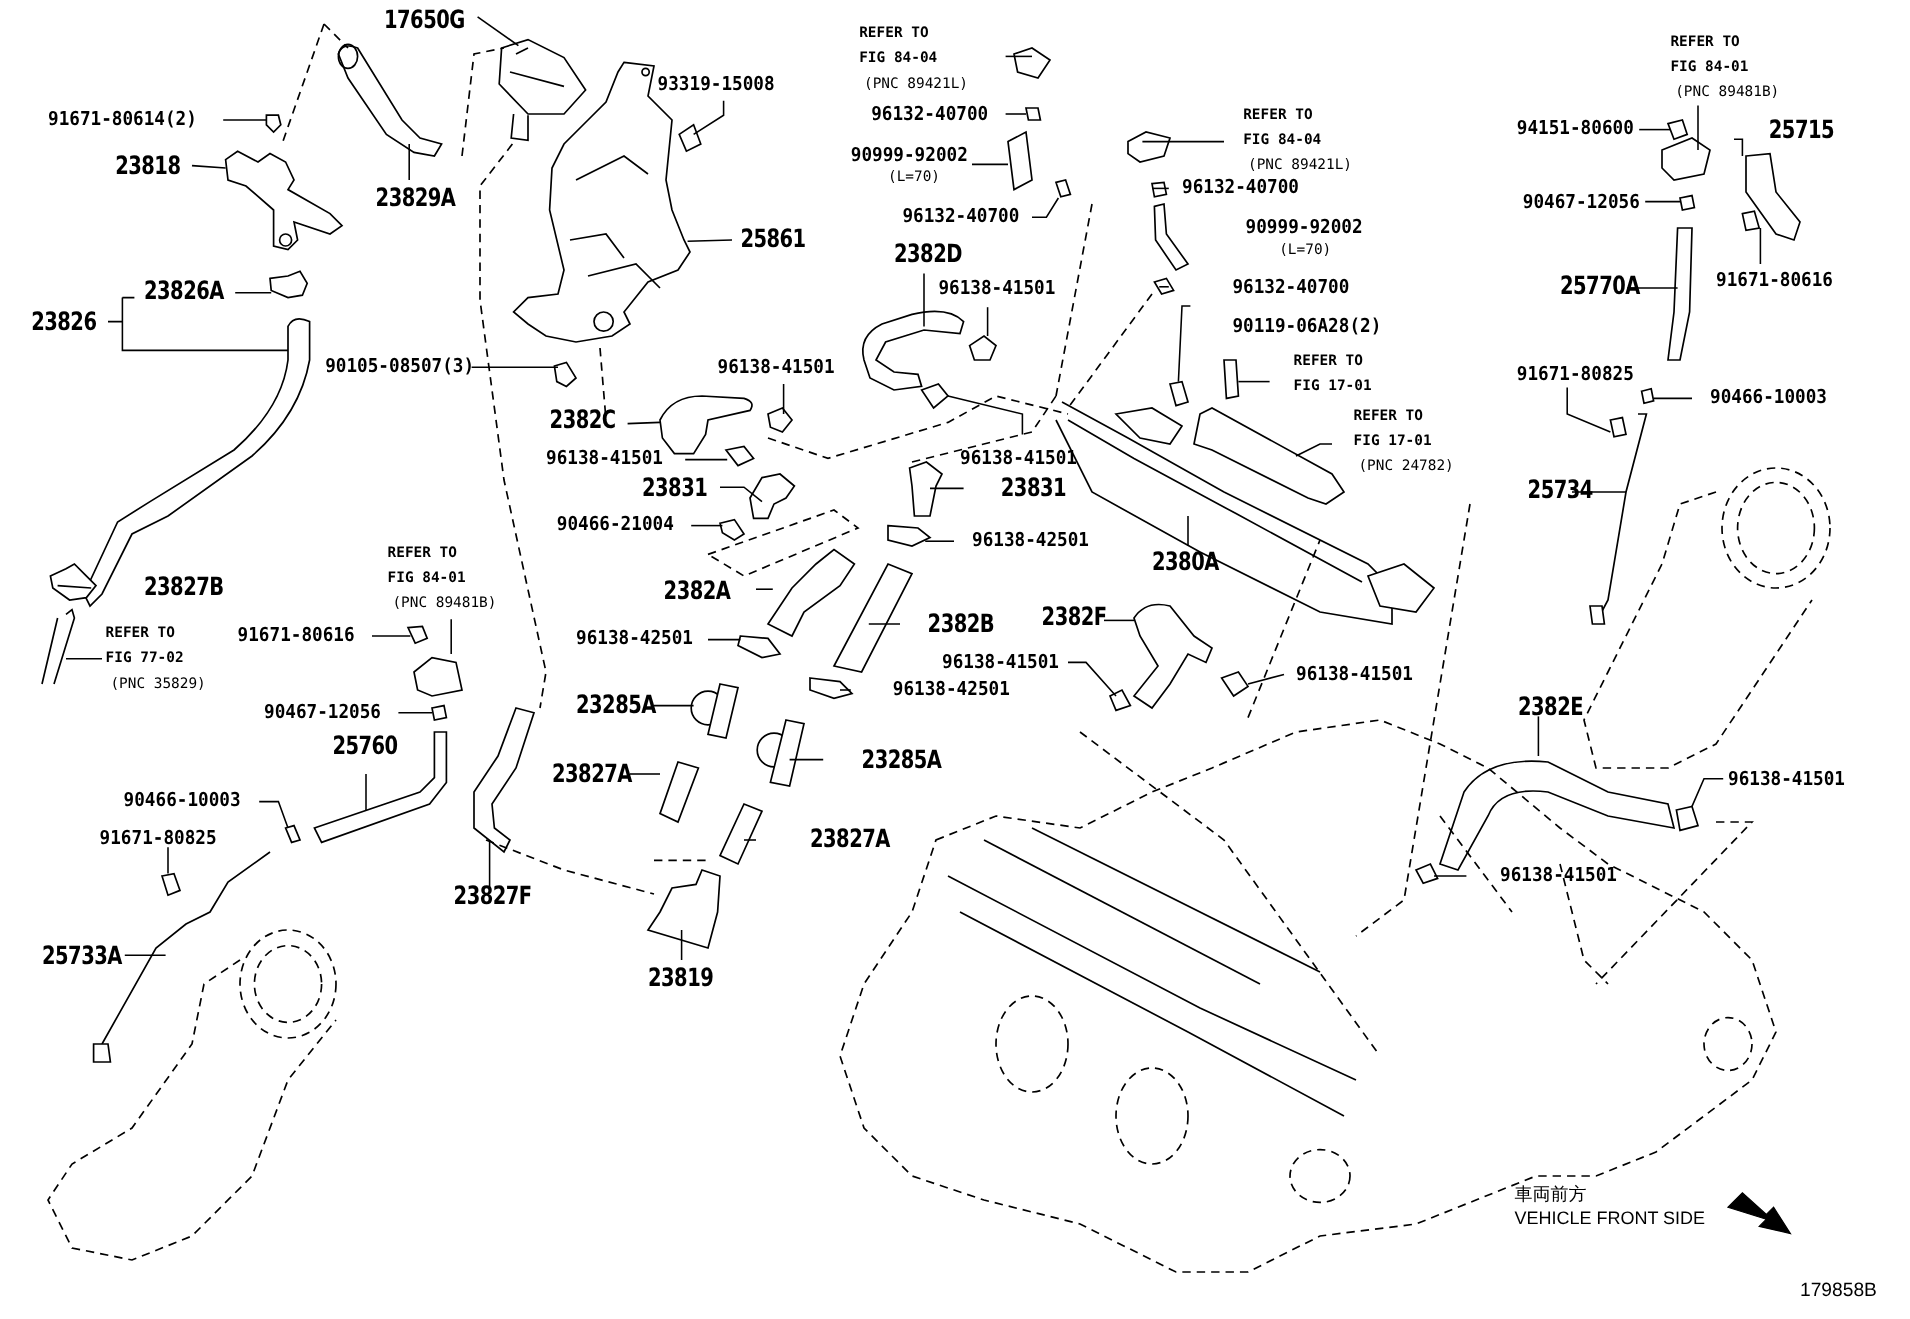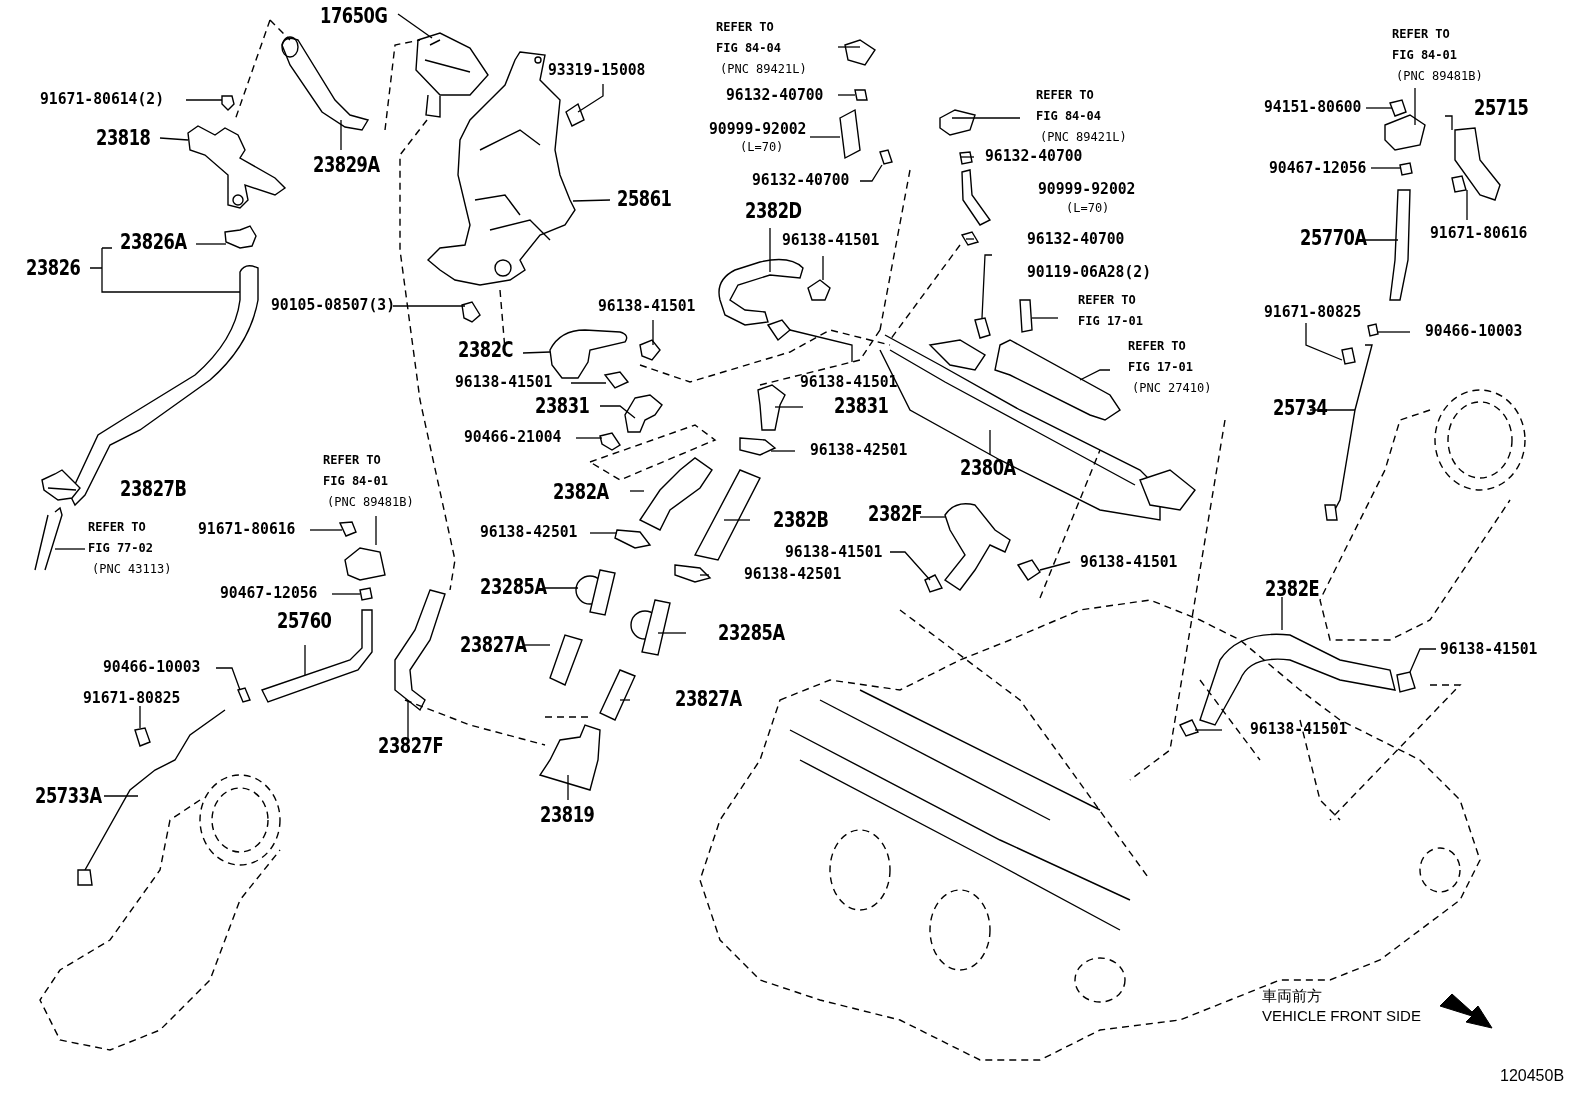--- a/index.html
+++ b/index.html
@@ -345,28 +345,28 @@
     <div class="pnc" style="padding-left:4px">(PNC 89481B)</div>
   </div>
   <div class="lbl note" style="left:323px;top:450px">
     <div>REFER TO</div>
     <div>FIG 84-01</div>
     <div class="pnc" style="padding-left:4px">(PNC 89481B)</div>
   </div>
   <div class="lbl note" style="left:88px;top:517px">
     <div>REFER TO</div>
     <div>FIG 77-02</div>
-    <div class="pnc" style="padding-left:4px">(PNC 43113)</div>
+    <div class="pnc" style="padding-left:4px">(PNC 35829)</div>
   </div>
   <div class="lbl note" style="left:1078px;top:290px">
     <div>REFER TO</div>
     <div>FIG 17-01</div>
   </div>
   <div class="lbl note" style="left:1128px;top:336px">
     <div>REFER TO</div>
     <div>FIG 17-01</div>
-    <div class="pnc" style="padding-left:4px">(PNC 27410)</div>
+    <div class="pnc" style="padding-left:4px">(PNC 24782)</div>
   </div>
 
   <div class="lbl legend" style="left:1262px;top:988px">車両前方</div>
   <div class="lbl legend" style="left:1262px;top:1008px">VEHICLE FRONT SIDE</div>
-  <div class="lbl fid" style="left:1500px;top:1068px">120450B</div>
+  <div class="lbl fid" style="left:1500px;top:1068px">179858B</div>
 </div>
 
 </body></html>

